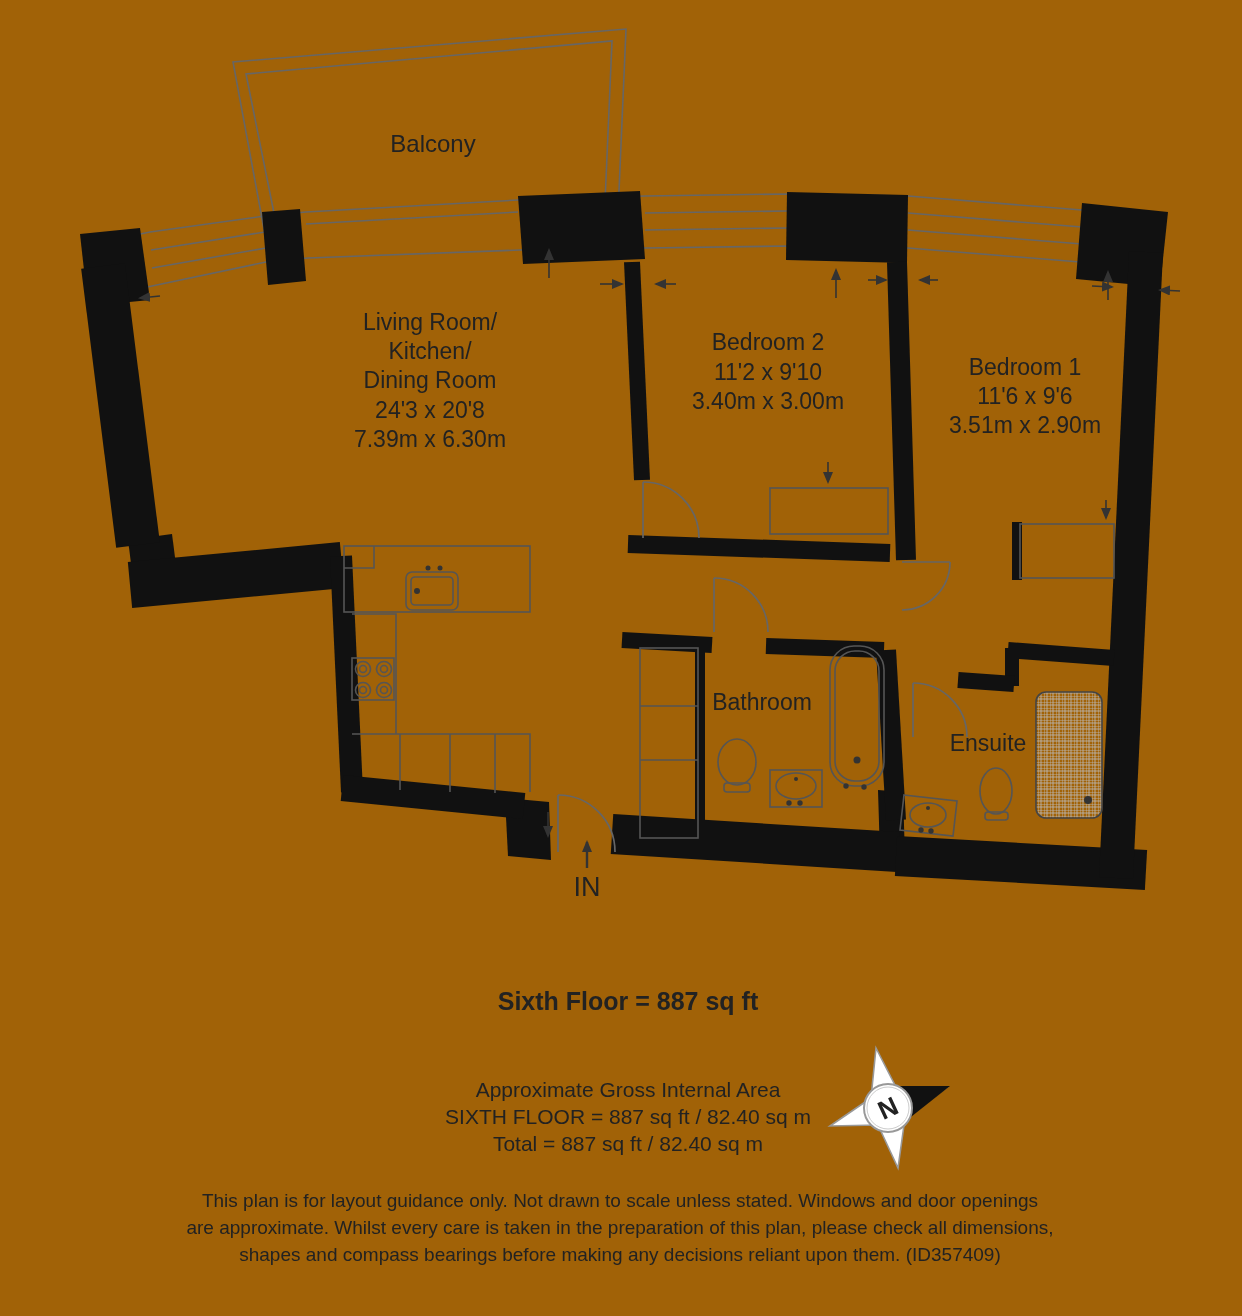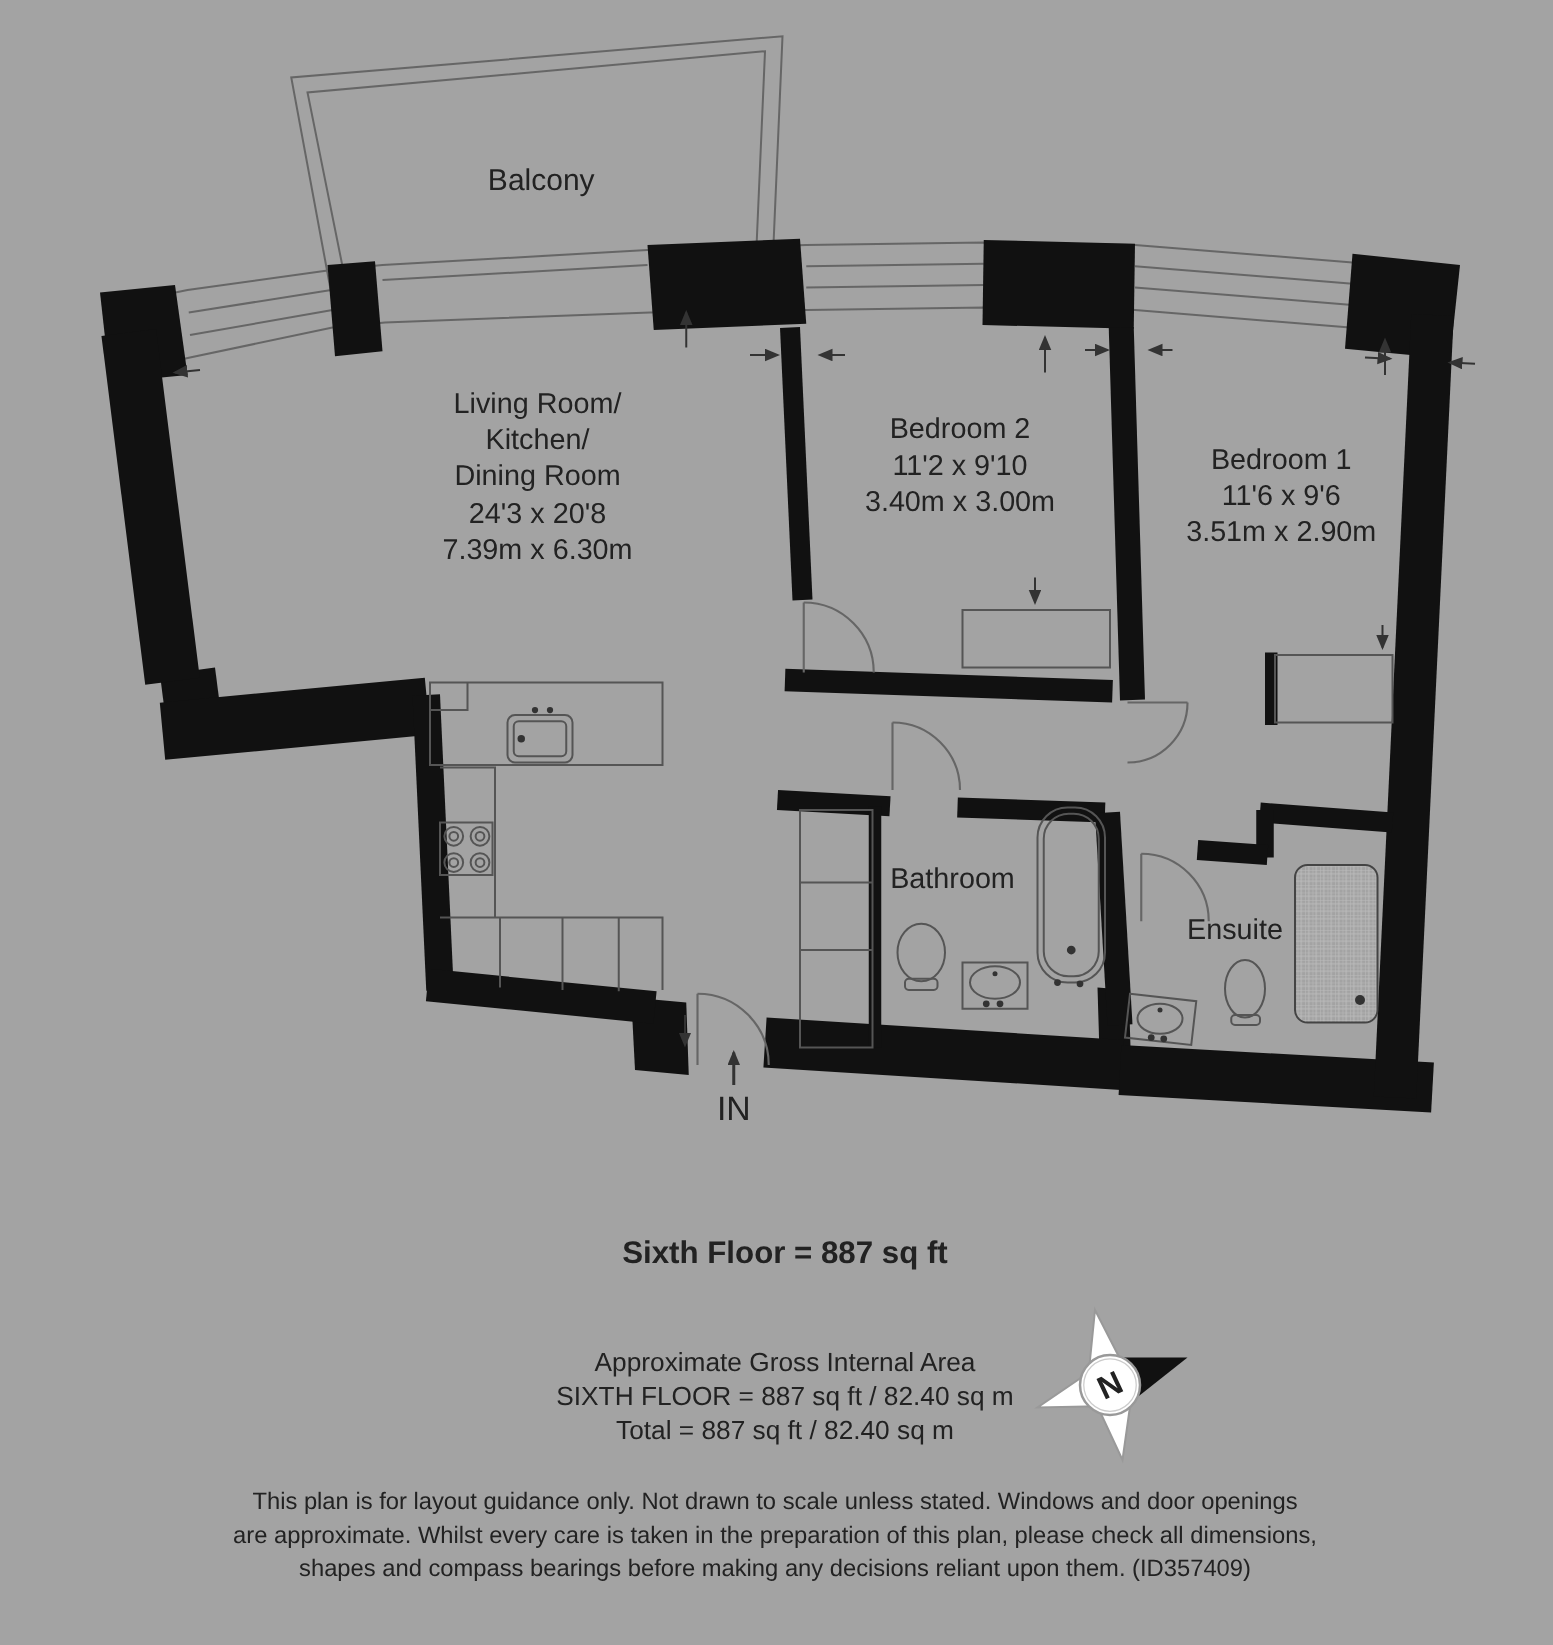--- a/index.html
+++ b/index.html
@@ -1,16 +1,16 @@
 <!DOCTYPE html>
 <html><head>
 <meta charset="utf-8">
 <style>
   html,body{margin:0;padding:0;background:#fff;}
-  .page{position:relative;width:1242px;height:1316px;background:#a3a3a3;overflow:hidden;
+  .page{position:relative;width:1242px;height:1316px;background:#a16207;overflow:hidden;
         font-family:"Liberation Sans",sans-serif;}
   svg{position:absolute;inset:0;}
   text{fill:#222;}
   .room-label{font-size:23px;}
   .balcony-label{font-size:24px;}
   .in-label{font-size:27px;}
   .floor-title{font-size:25px;font-weight:bold;}
   .area-line{font-size:21px;}
   .disclaimer-line{font-size:19px;}
   .compass-n{font-size:26px;font-weight:bold;}

